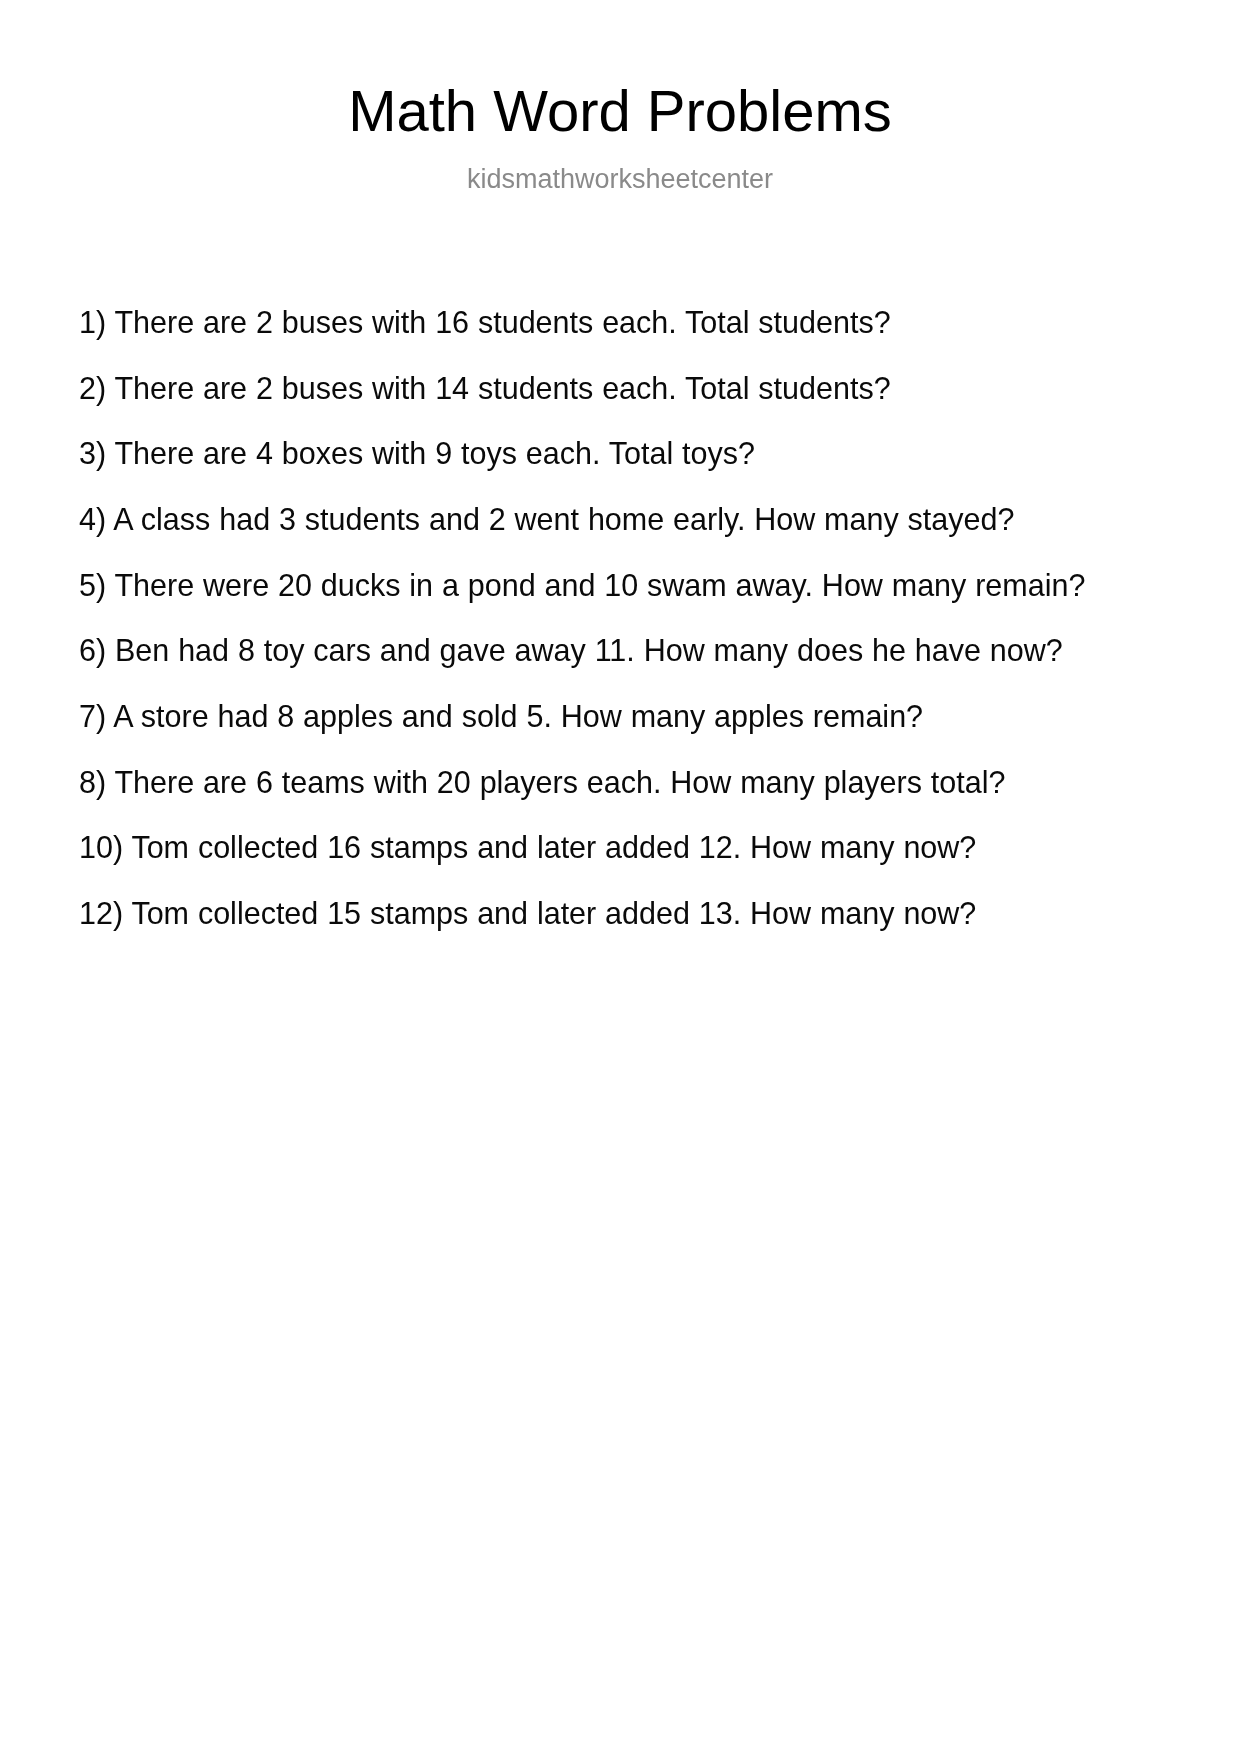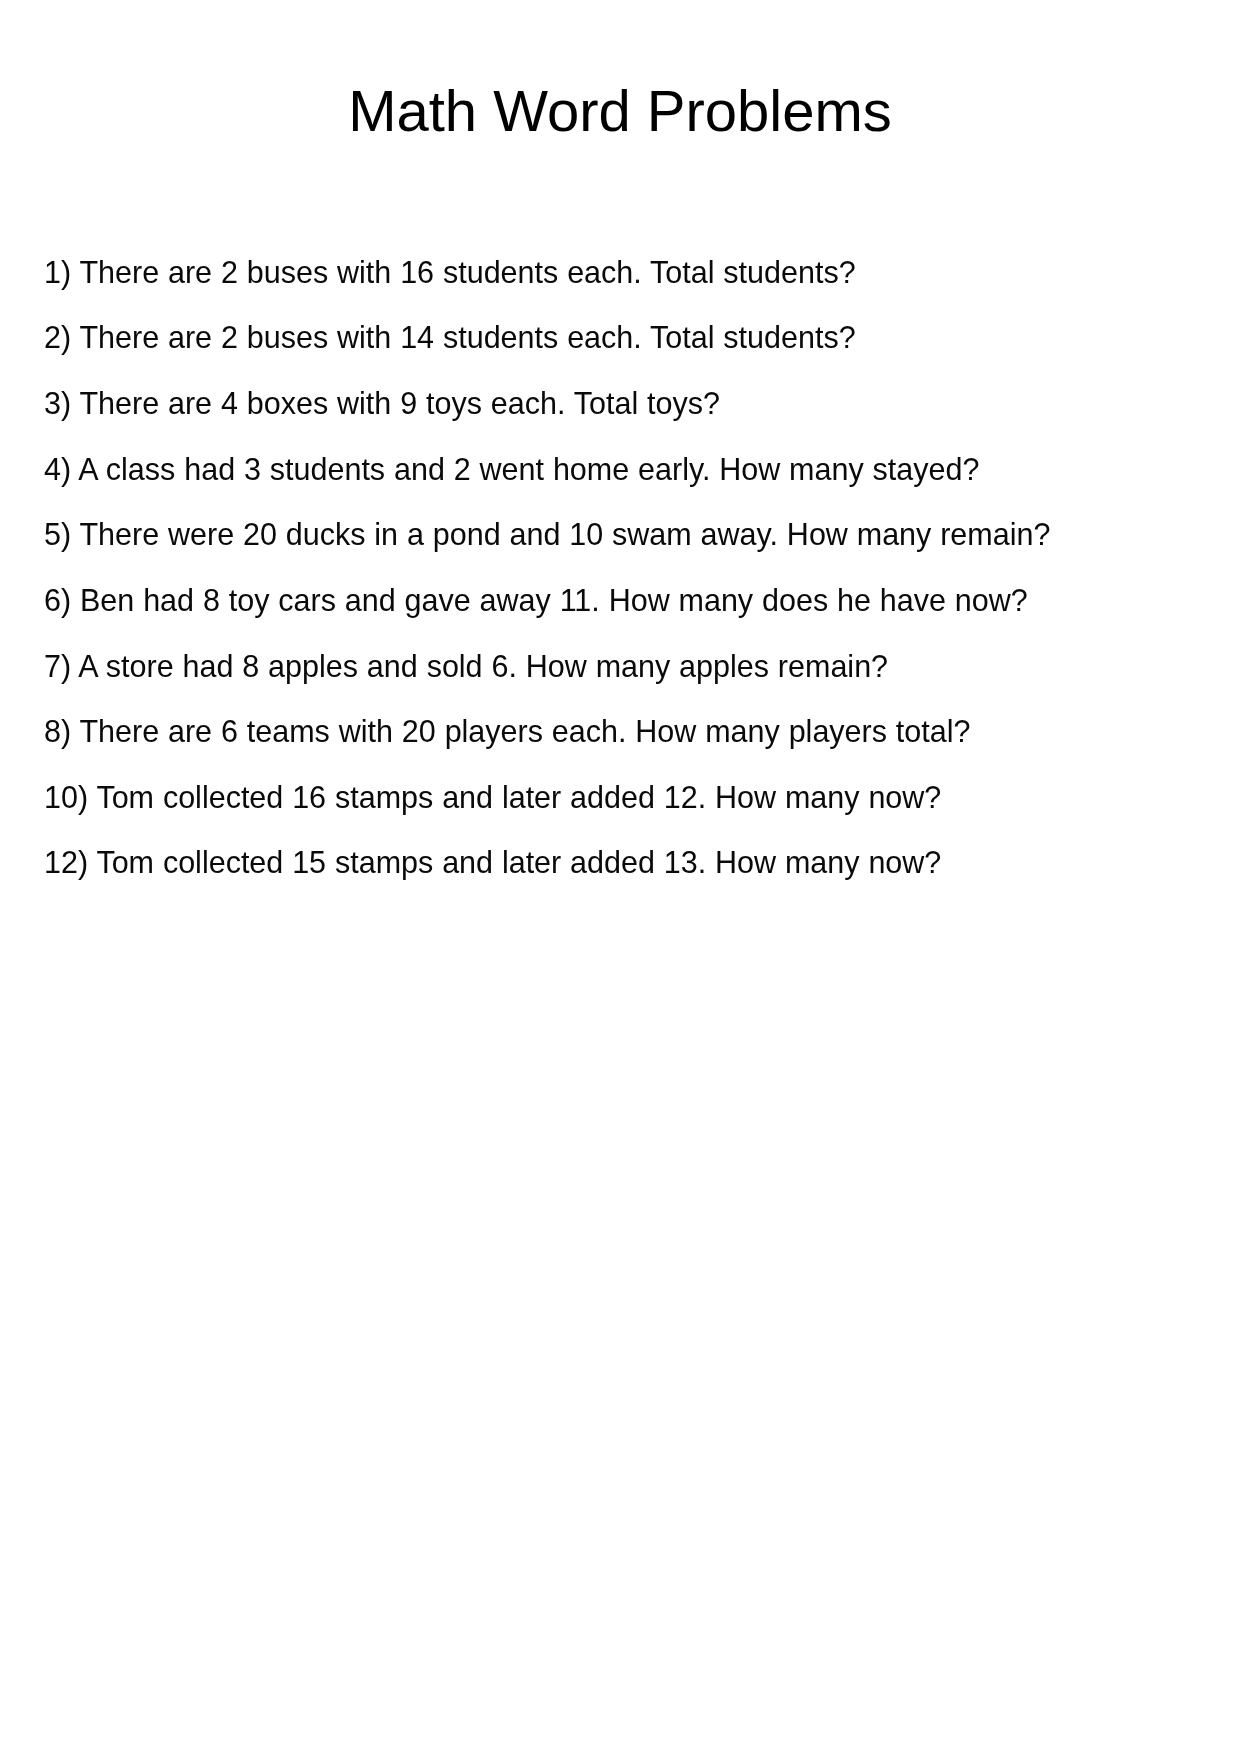--- a/index.html
+++ b/index.html
@@ -36,21 +36,21 @@
   }
   .doc-subtitle {
     font-size: 27px;
     font-weight: 400;
     color: #8a8a8a;
     margin: 18px 0 0 0;
     line-height: 1.2;
   }
   .problems {
     margin-top: 108px;
-    padding-left: 44px;
+    padding-left: 79px;
     padding-right: 96px;
   }
   .problem {
     font-size: 30.5px;
     line-height: 1.30;
     color: #0a0a0a;
     margin: 0 0 26px 0;
     text-align: left;
     word-spacing: 0.4px;
   }
@@ -58,28 +58,29 @@
     margin-bottom: 9px;
   }
 </style>
 </head>
 <body>
 
 <div class="page">
 
   <div class="header">
     <h1 class="doc-title">Math Word Problems</h1>
+    <div class="doc-subtitle">kidsmathworksheetcenter</div>
   </div>
 
   <div class="problems">
     <p class="problem">1) There are 2 buses with 16 students each. Total students?</p>
     <p class="problem">2) There are 2 buses with 14 students each. Total students?</p>
     <p class="problem">3) There are 4 boxes with 9 toys each. Total toys?</p>
     <p class="problem">4) A class had 3 students and 2 went home early. How many stayed?</p>
     <p class="problem">5) There were 20 ducks in a pond and 10 swam away. How many remain?</p>
     <p class="problem">6) Ben had 8 toy cars and gave away 11. How many does he have now?</p>
-    <p class="problem">7) A store had 8 apples and sold 6. How many apples remain?</p>
+    <p class="problem">7) A store had 8 apples and sold 5. How many apples remain?</p>
     <p class="problem">8) There are 6 teams with 20 players each. How many players total?</p>
     <p class="problem">10) Tom collected 16 stamps and later added 12. How many now?</p>
     <p class="problem">12) Tom collected 15 stamps and later added 13. How many now?</p>
   </div>
 
 </div>
 
 </body></html>

